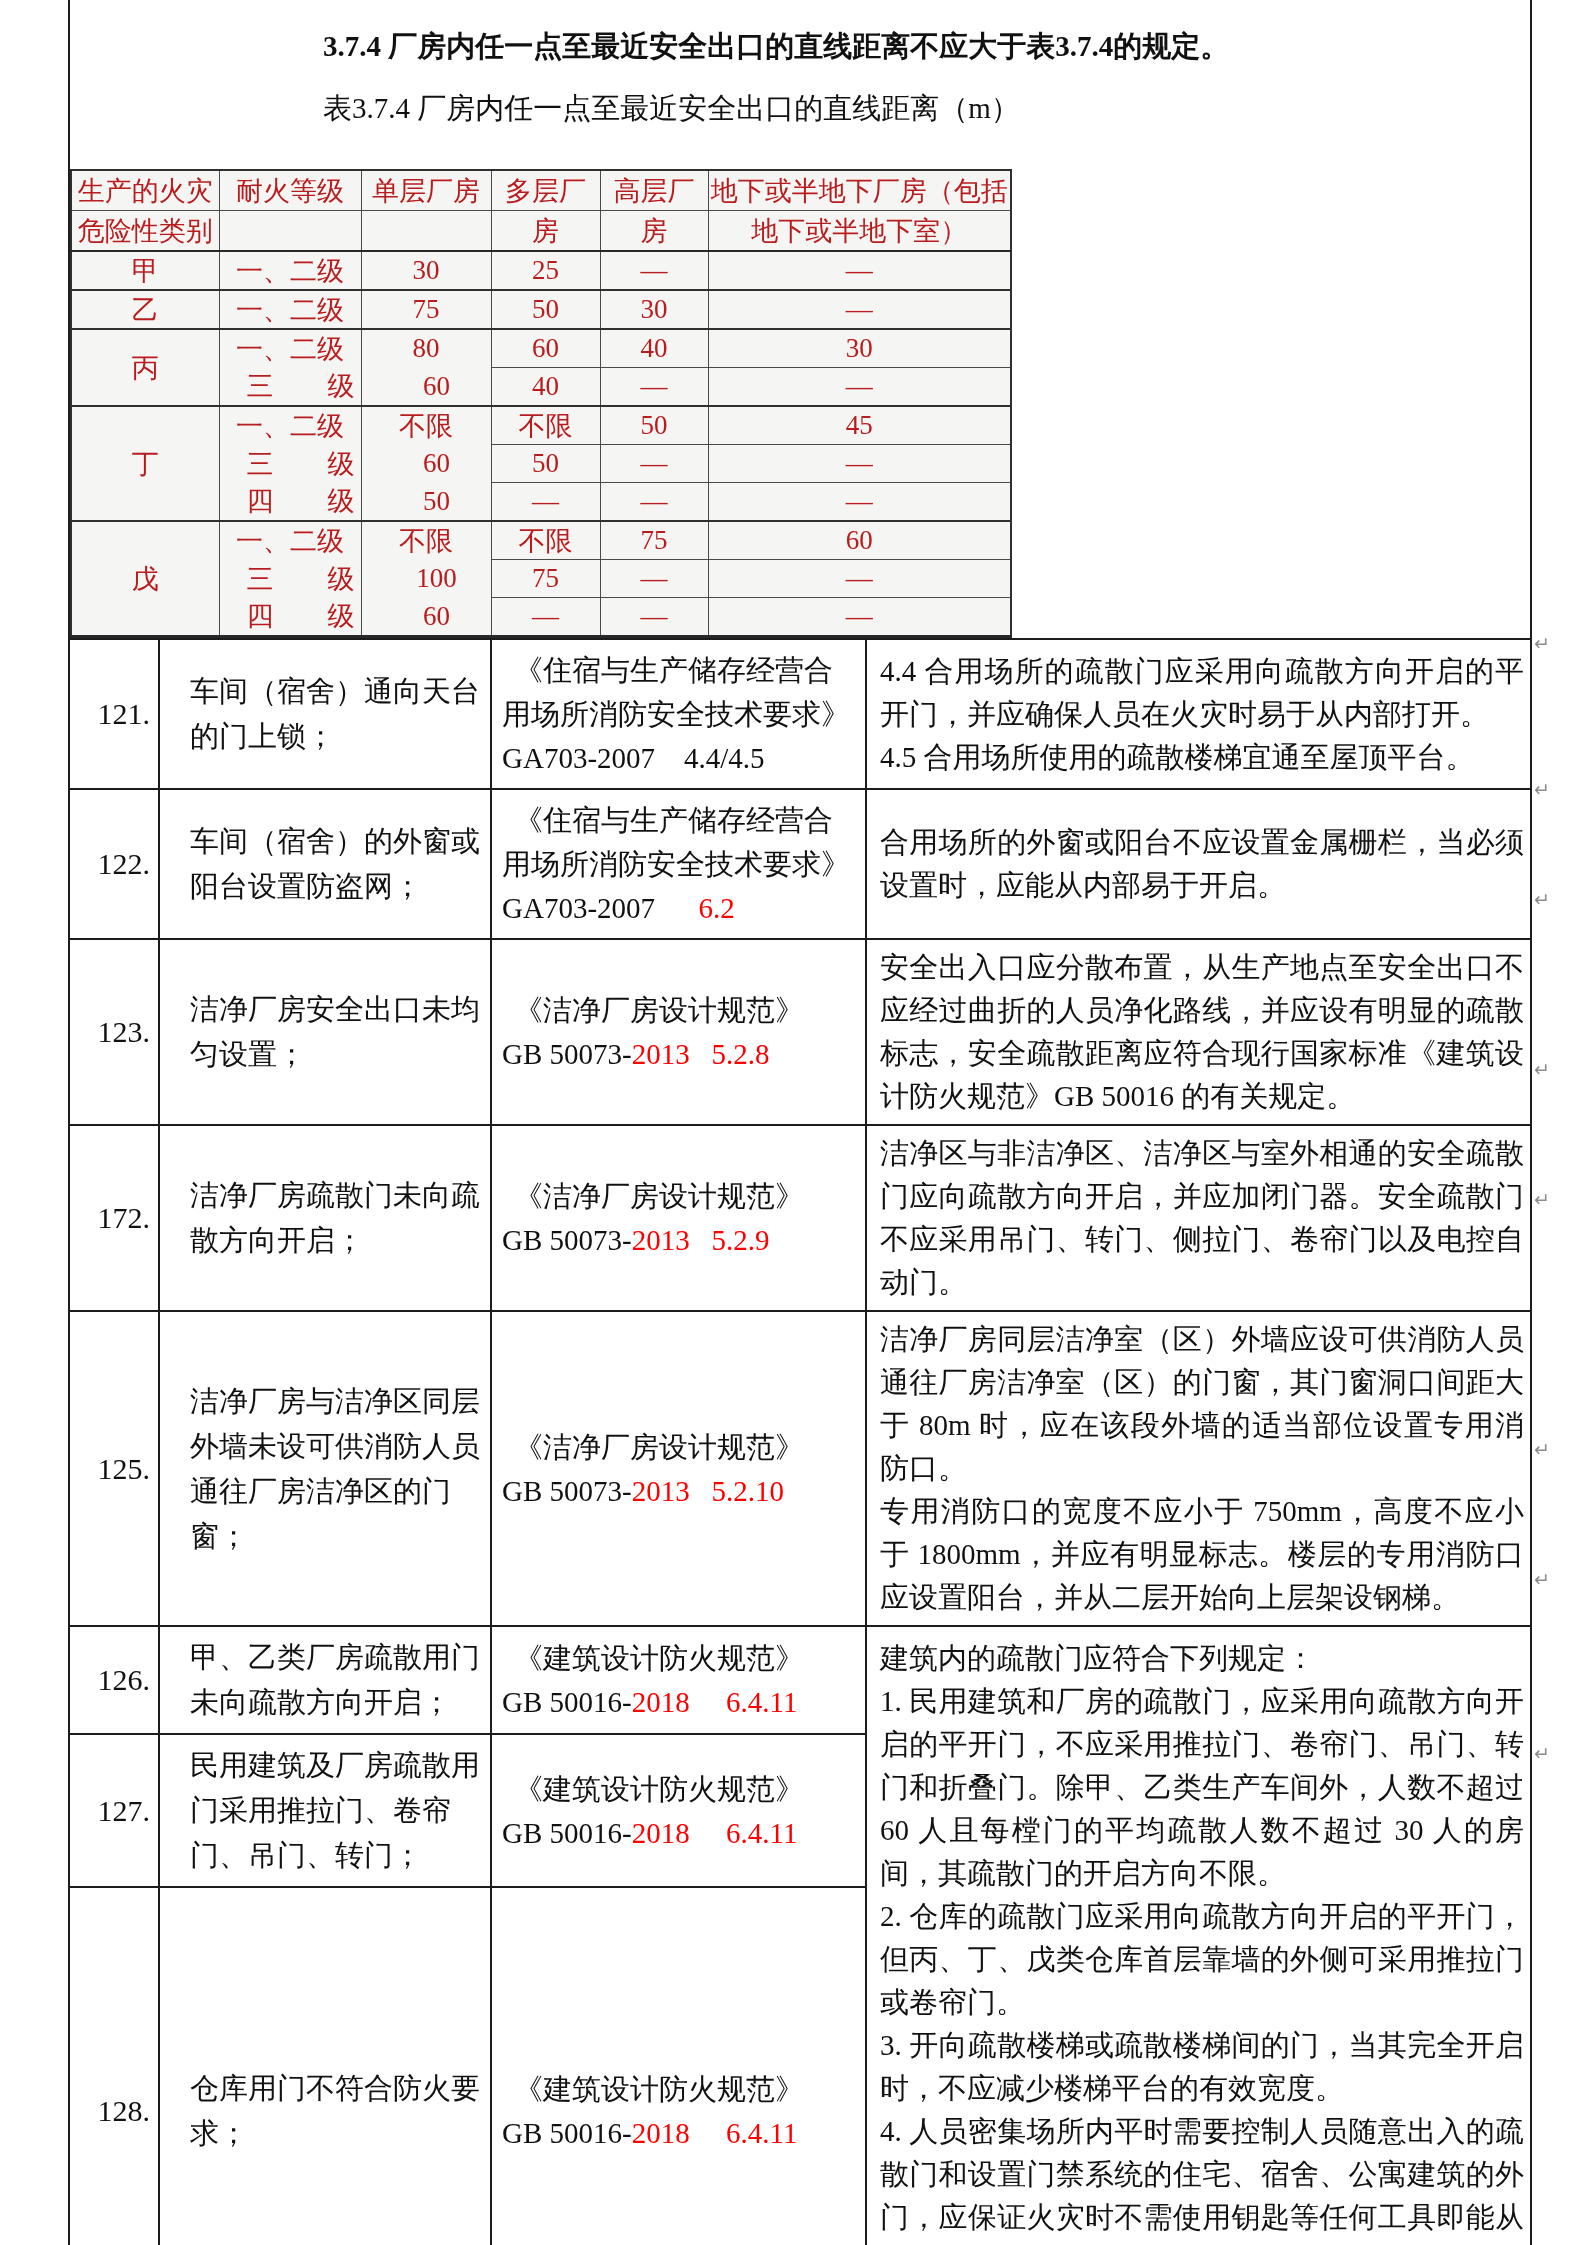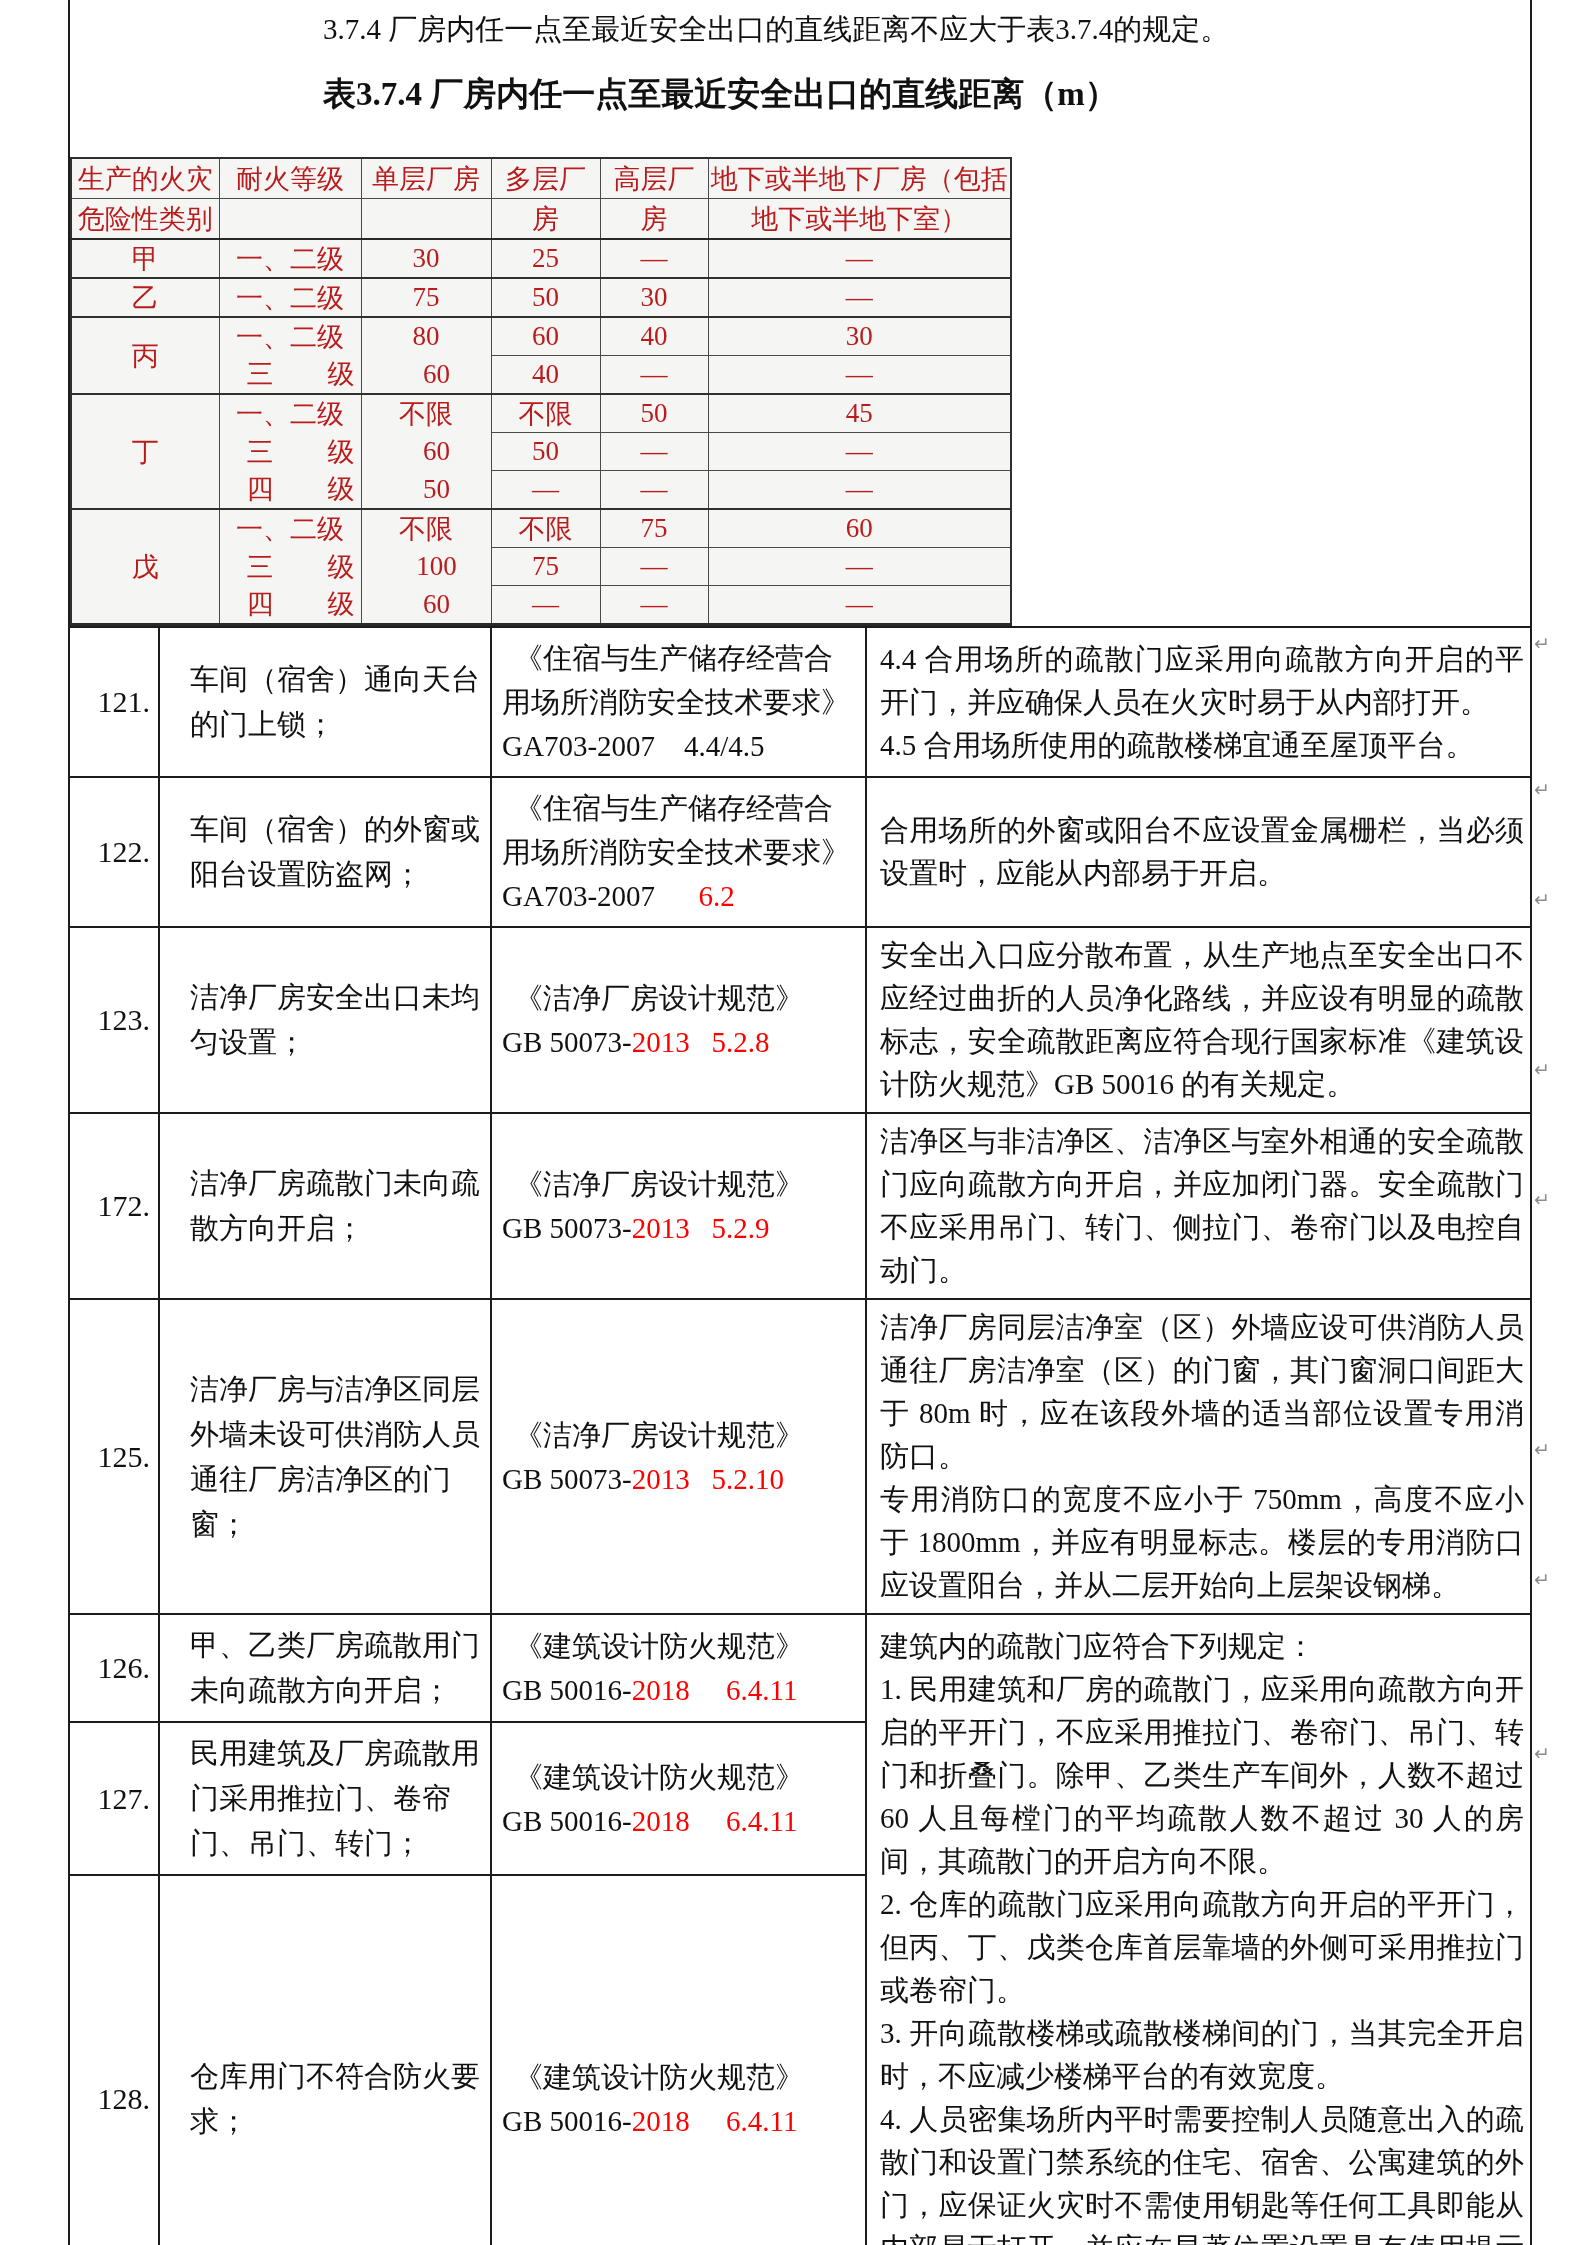--- a/index.html
+++ b/index.html
@@ -21,22 +21,22 @@
   td.std-cell  { font-size:29px; line-height:44px; padding:8px 6px 8px 10px; }
   .std-title   { text-indent:12px; }
   .code-line   { white-space:pre-wrap; }
   .code-red    { color:#ff0000; }
   td.req-cell  { font-size:29px; line-height:43px; padding:6px 6px 6px 13px;
                  text-align:justify;margin-left:32px; }
   .req-para    { margin:0; }
 
   
   td.topcell   { padding:8px 0 0 0; }
-  .clause-line { margin:2px 0 22px 253px; font-size:29px; font-weight:normal; }
-  .caption-line{ margin:0 0 40px 253px; font-size:33px; font-weight:bold; }
+  .clause-line { margin:19px 0 22px 253px; font-size:29px; font-weight:bold; }
+  .caption-line{ margin:0 0 40px 253px; font-size:29px; font-weight:normal; }
 
   
   table.inner {
     width:940px; border-collapse:collapse; table-layout:fixed;
     background:#f5f5f4; font-size:27px; color:#b91c1c;
     border:2px solid #303030; border-bottom:3px solid #282828;
   }
   table.inner td { border:1px solid #4a4a4a; text-align:center; vertical-align:middle;
                    height:37px; padding:0 2px; }
   table.inner tr.hdr  td { height:39px; }

